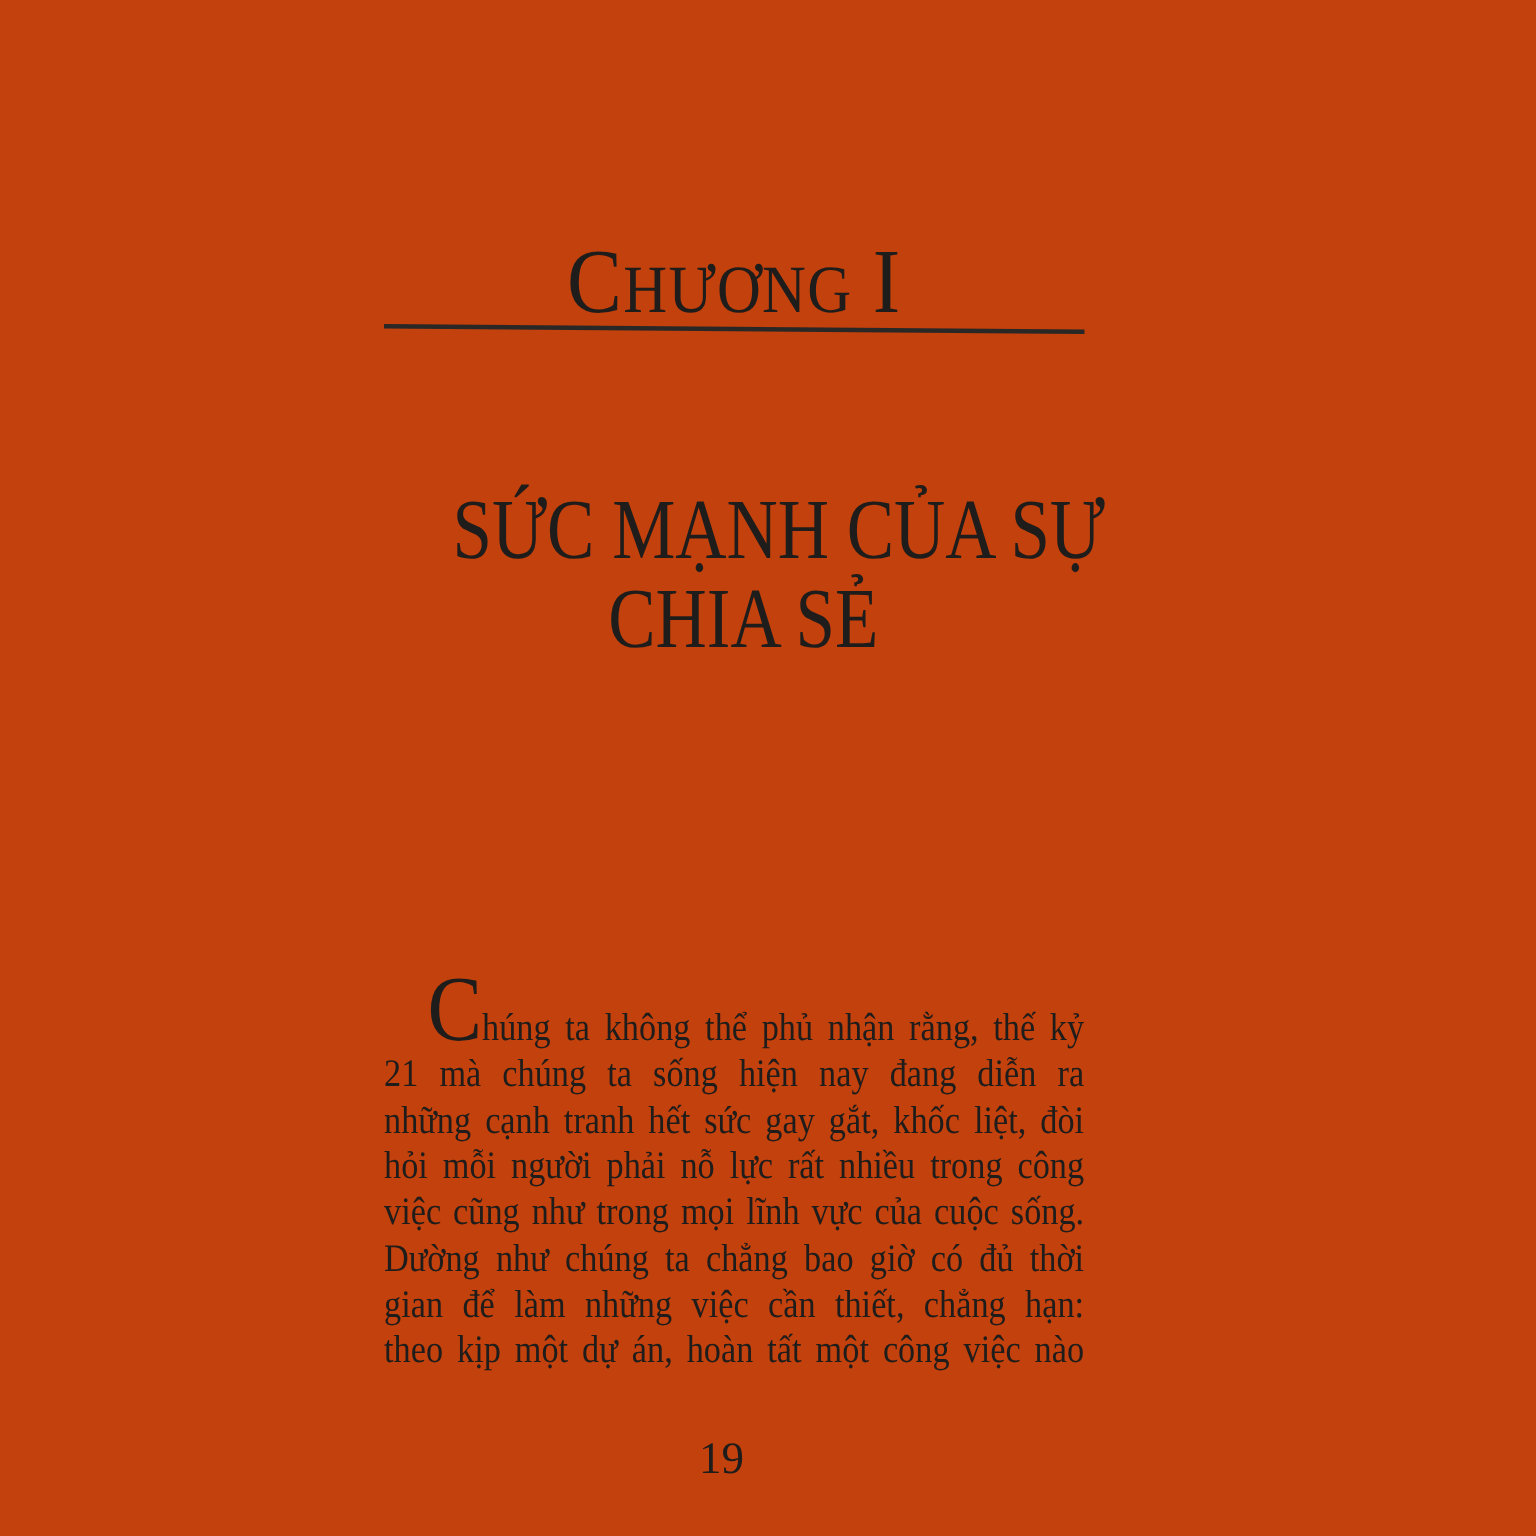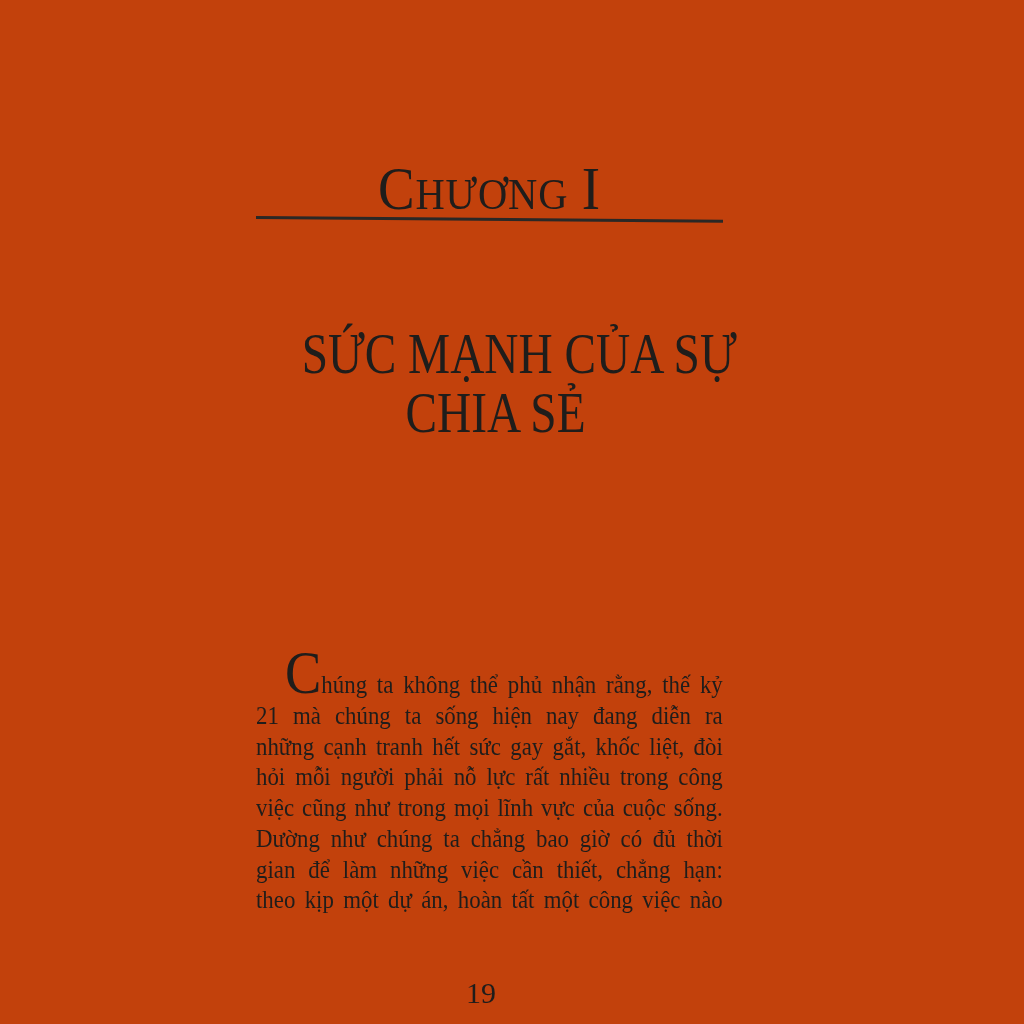--- a/index.html
+++ b/index.html
@@ -91,21 +91,20 @@
   
   .page-footer {
     position: absolute;
     left: 256px;
     top: 957px;
     width: 450px;
     height: 31px;
     line-height: 31px;
     font-size: 30px;
     text-align: center;
-    margin-top: 20px;
   }
 </style>
 </head>
 <body>
 
 <div class="page">
 
   <div class="chapter-heading"><span class="ch-big">C</span><span class="ch-small">HƯƠNG</span><span class="ch-big ch-num">I</span></div>
 
   <div class="chapter-rule"></div>

